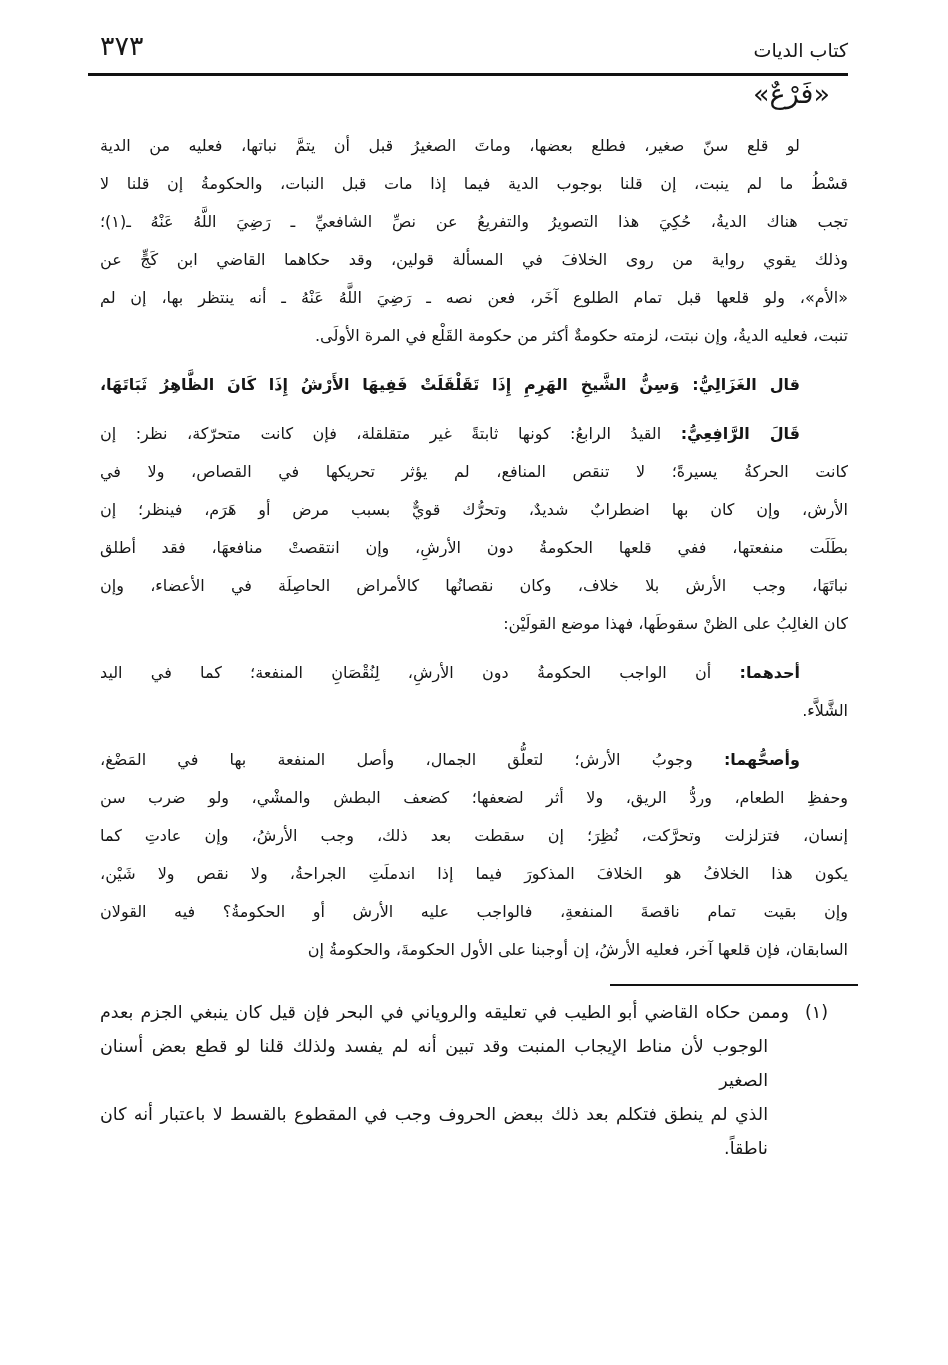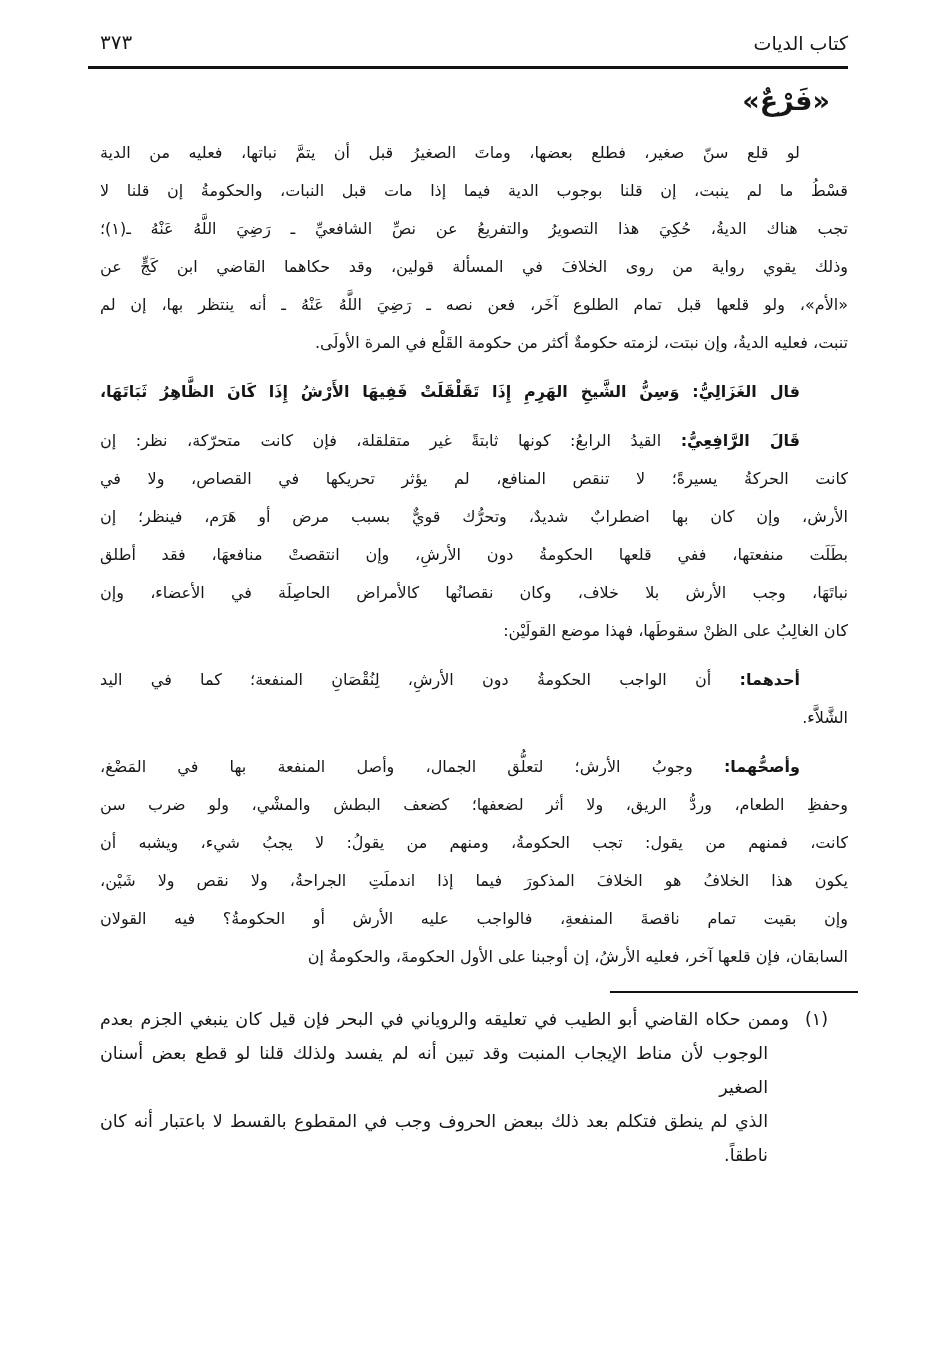--- a/index.html
+++ b/index.html
@@ -15,32 +15,31 @@
     box-sizing: border-box;
     width: 948px; height: 1365px;
     padding: 30px 100px 0 100px;
   }
   .header-row {
     display: flex;
     justify-content: space-between;
     align-items: flex-end;
   }
   .book-title { font-size: 19px; font-weight: 500; }
-  .page-number { font-size: 20px; letter-spacing: 1px; }
+  .page-number { font-size: 27px; letter-spacing: 1px; }
   .header-rule {
     border: 0;
     border-top: 3px solid #121212;
     margin: 12px 0 0 -12px;
   }
   .section-heading {
     text-align: right;
     padding-right: 18px;
     font-size: 27px;
-    font-weight: bold;
-    margin-top: 14px;
+    font-weight: normal;
     line-height: 36px;
   }
   .para { font-size: 16px; line-height: 38px; margin-top: 11px; }
   .para.first-para { margin-top: 15px; }
   .para.bold { font-weight: bold; }
   .line {
     text-align: justify;
     text-align-last: justify;
     overflow: hidden;
     white-space: nowrap;
@@ -103,21 +102,21 @@
   </div>
 
   <div class="para">
     <div class="line indent"><span class="lead">أحدهما:</span><span> أن الواجب الحكومةُ دون الأرشِ، لِنُقْصَانِ المنفعة؛ كما في اليد</span></div>
     <div class="line lastline">الشَّلاَّء.</div>
   </div>
 
   <div class="para">
     <div class="line indent"><span class="lead">وأصحُّهما:</span><span> وجوبُ الأرش؛ لتعلُّق الجمال، وأصل المنفعة بها في المَضْغ،</span></div>
     <div class="line">وحفظِ الطعام، وردُّ الريق، ولا أثر لضعفها؛ كضعف البطش والمشْي، ولو ضرب سن</div>
-    <div class="line">كانت، فمنهم من يقول: تجب الحكومةُ، ومنهم من يقولُ: لا يجبُ شيء، ويشبه أن</div>
+    <div class="line">إنسان، فتزلزلت وتحرَّكت، نُظِرَ؛ إن سقطت بعد ذلك، وجب الأرشُ، وإن عادتِ كما</div>
     <div class="line">يكون هذا الخلافُ هو الخلافَ المذكورَ فيما إذا اندملَتِ الجراحةُ، ولا نقص ولا شَيْن،</div>
     <div class="line">وإن بقيت تمام ناقصةَ المنفعةِ، فالواجب عليه الأرش أو الحكومةُ؟ فيه القولان</div>
     <div class="line lastline">السابقان، فإن قلعها آخر، فعليه الأرشُ، إن أوجبنا على الأول الحكومةَ، والحكومةُ إن</div>
   </div>
 
   <hr class="fn-sep">
   <div class="footnote">
     <div class="fn-line fn-first"><span class="fn-number">(١)</span><span>وممن حكاه القاضي أبو الطيب في تعليقه والروياني في البحر فإن قيل كان ينبغي الجزم بعدم</span></div>
     <div class="fn-line">الوجوب لأن مناط الإيجاب المنبت وقد تبين أنه لم يفسد ولذلك قلنا لو قطع بعض أسنان الصغير</div>
     <div class="fn-line">الذي لم ينطق فتكلم بعد ذلك ببعض الحروف وجب في المقطوع بالقسط لا باعتبار أنه كان</div>

